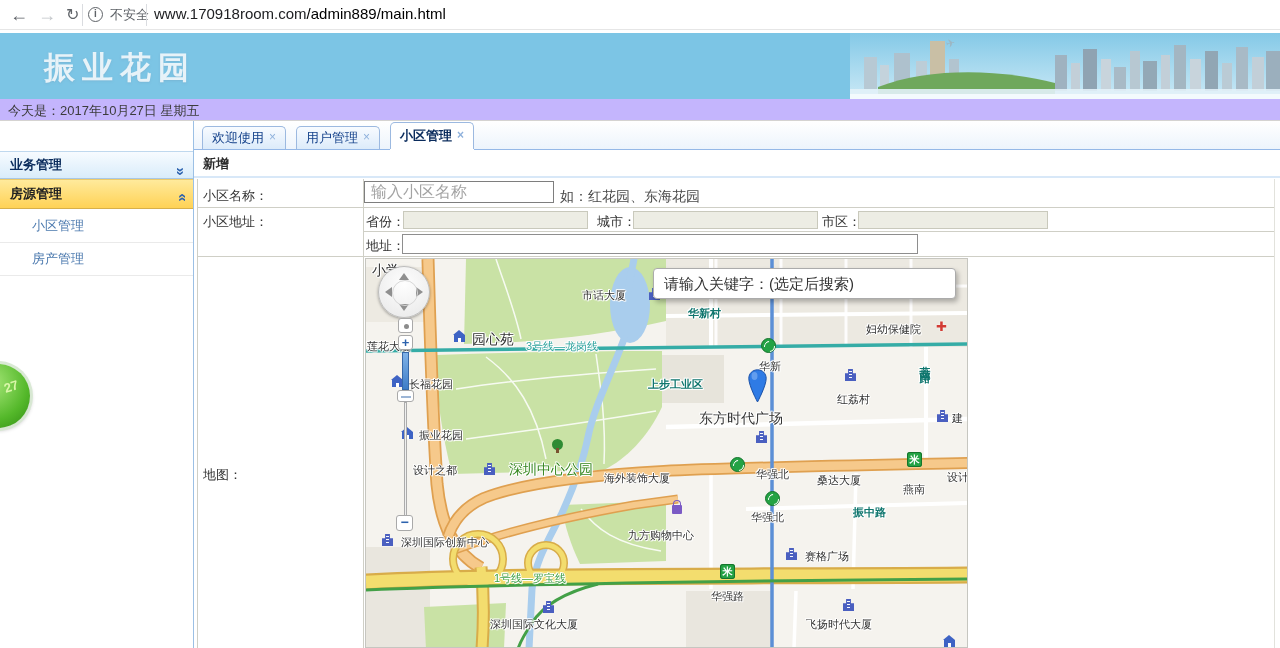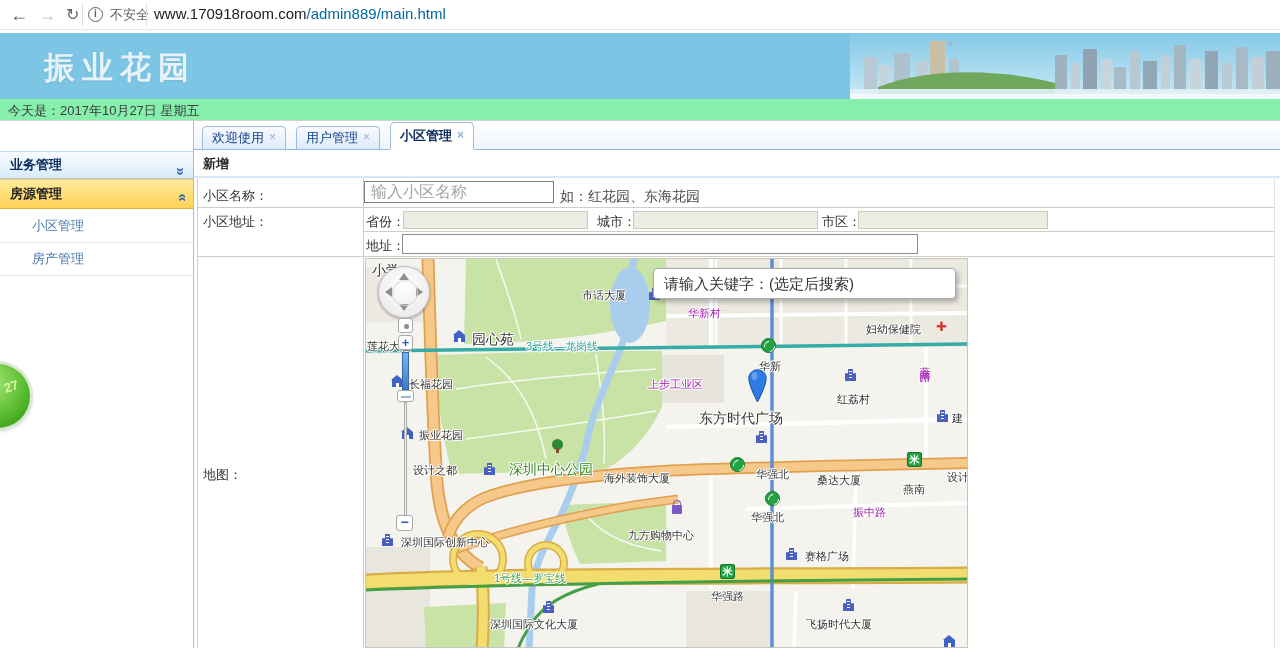--- a/index.html
+++ b/index.html
@@ -8,30 +8,30 @@
 
   
   #toolbar{position:absolute;left:0;top:0;width:1280px;height:30px;background:#fff;border-bottom:1px solid #E6E6E6;}
   .navbtn{position:absolute;top:2px;font-size:18px;line-height:26px;color:#5F6368;cursor:pointer;}
   #fwd{color:#C3C6CA;}
   #reload{font-size:16px;}
   .tsep{position:absolute;top:4px;width:1px;height:22px;background:#DADCE0;}
   #infoicon{position:absolute;left:88px;top:7px;width:15px;height:15px;border:1.5px solid #5F6368;border-radius:50%;color:#5F6368;font-size:10px;line-height:12px;text-align:center;font-weight:bold;}
   #seclabel{position:absolute;left:110px;top:6px;font-size:13px;color:#5F6368;}
   #urltext{position:absolute;left:154px;top:5px;font-size:15px;color:#202124;}
-  #urltext .path{color:#0369a1;}
+  #urltext .path{color:#000000;}
 
   
   #banner{position:absolute;left:0;top:33px;width:1280px;height:66px;background:#7CC5E5;overflow:hidden;}
   #banner-title{position:absolute;left:44px;top:14px;font-size:31px;font-weight:bold;letter-spacing:7px;color:rgba(255,255,255,0.82);text-shadow:0 1px 2px rgba(120,170,200,.5);}
   #skyline{position:absolute;right:0;top:0;}
   #plane{position:absolute;right:325px;top:4px;color:#9DB6C2;font-size:11px;transform:rotate(-12deg);}
 
   
-  #datebar{position:absolute;left:0;top:99px;width:1280px;height:22px;background:#86efac;border-bottom:1px solid #D5D3D1;}
+  #datebar{position:absolute;left:0;top:99px;width:1280px;height:22px;background:#c4b5fd;border-bottom:1px solid #D5D3D1;}
   #datetext{position:absolute;left:8px;top:3px;font-size:13px;color:#3C3C3C;}
 
   
   #sidebar{position:absolute;left:0;top:121px;width:194px;height:527px;background:#fff;border-right:1px solid #9CC0E5;}
   .acc-header{position:absolute;left:0;width:193px;height:28px;background:linear-gradient(#F7FBFF,#D9ECFA);border-top:1px solid #BFD8EE;border-bottom:1px solid #A9C8E4;font-size:13px;font-weight:bold;color:#0A2B5C;line-height:26px;padding-left:10px;cursor:pointer;}
   #menu-header{top:1px;}
   #grp-biz{top:30px;}
   #grp-house{top:58px;height:30px;background:linear-gradient(#FFEA9C,#FFD256);border-top:1px solid #EDCB6B;border-bottom:1px solid #D8B04A;line-height:28px;color:#222;}
   .chev{position:absolute;right:10px;top:5px;color:#2C62AE;font-weight:bold;font-size:15px;}
   .dchev{display:inline-block;transform:rotate(90deg);letter-spacing:-3px;}
@@ -58,21 +58,21 @@
   #name-input::placeholder{color:#A3A3A3;}
   .sel{position:absolute;height:18px;background:#EDEDE4;border:1px solid #C9C9BC;}
   #addr-input{position:absolute;left:402px;top:234px;width:516px;height:20px;border:1px solid #8E8E8E;font-size:13px;padding:1px 4px;}
 
   
   #map{position:absolute;left:365px;top:258px;width:603px;height:390px;overflow:hidden;background:#F5F3EE;border:1px solid #C6C6C0;cursor:grab;}
   #mapsvg{position:absolute;left:0;top:0;}
   .mlabel{position:absolute;font-size:11px;color:#333;white-space:nowrap;z-index:6;
     text-shadow:1px 0 0 #fff,-1px 0 0 #fff,0 1px 0 #fff,0 -1px 0 #fff,1px 1px 0 #fff,-1px -1px 0 #fff;}
   .mlabel.big{font-size:14px;}
-  .mlabel.gray{color:#a21caf;}
+  .mlabel.gray{color:#0f766e;font-weight:bold;}
   .mlabel.green{color:#35871F;font-size:14px;}
   .mlabel.teal{color:#2EA39D;}
   .mlabel.line1{color:#3FA047;}
   .mlabel.vert{writing-mode:vertical-rl;letter-spacing:3px;}
   .micon{position:absolute;z-index:5;}
   .micon.house{width:11px;height:7px;background:#3E63C4;margin-top:6px;}
   .micon.house::before{content:'';position:absolute;left:-1px;top:-5px;border-left:6.5px solid transparent;border-right:6.5px solid transparent;border-bottom:5px solid #3E63C4;}
   .micon.house::after{content:'';position:absolute;width:3px;height:4px;background:#fff;left:4px;top:3px;}
   .micon.building{width:11px;height:12px;background:#4A5FC0;clip-path:polygon(0 100%,0 35%,28% 35%,28% 0,72% 0,72% 35%,100% 35%,100% 100%);}
   .micon.building::before{content:'';position:absolute;left:4px;top:2px;width:3px;height:9px;background:repeating-linear-gradient(to bottom,rgba(255,255,255,.95) 0 1px,transparent 1px 3px);}

